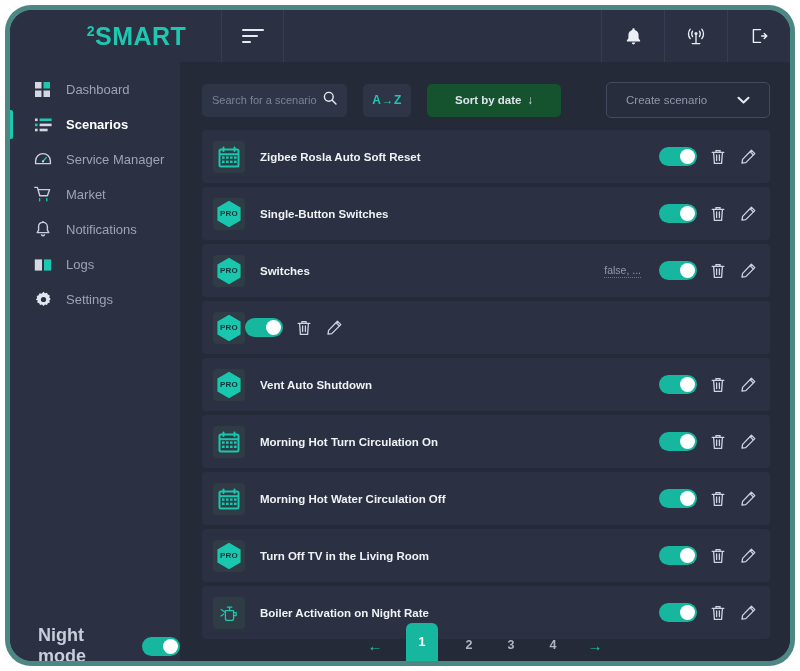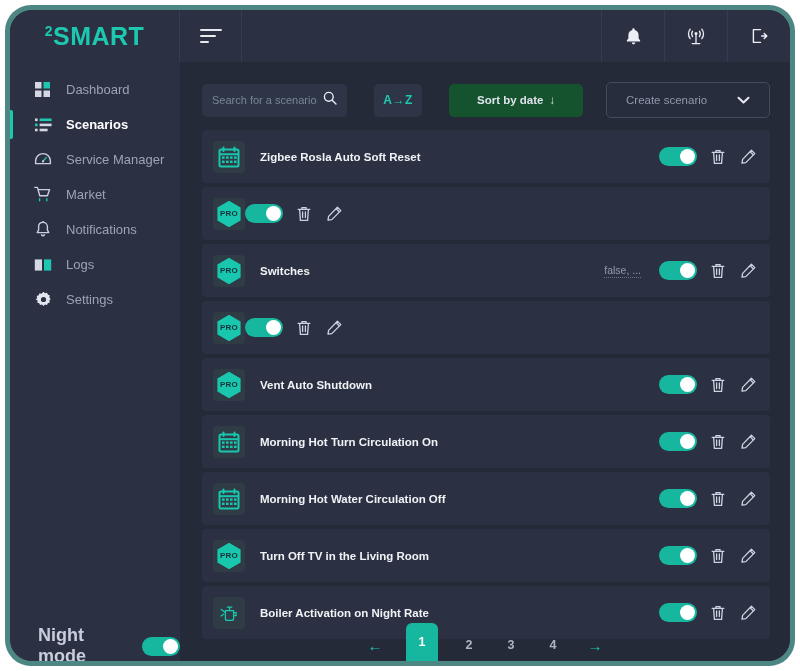--- a/index.html
+++ b/index.html
@@ -31,20 +31,21 @@
   }
 
   
   .header {
     position: absolute;
     left: 0; top: 0;
     width: 780px; height: 52px;
     background: #2b3142;
     display: flex;
     align-items: stretch;
+    padding-left: 42px;
   }
   .logo-cell {
     width: 170px;
     display: flex;
     align-items: center;
     justify-content: center;
     border-right: 1px solid #363d50;
   }
   .logo {
     color: #1ec8b0;
@@ -131,21 +132,21 @@
     width: 610px; height: 599px;
     background: #242a38;
   }
 
   .toolbar {
     position: absolute;
     left: 22px; top: 20px;
     width: 568px; height: 36px;
     display: flex;
     align-items: center;
-    gap: 27px;
+    gap: 16px;
   }
   .search-box {
     position: relative;
     width: 145px; height: 33px;
     background: #2e3547;
     border-radius: 5px;
     display: flex;
     align-items: center;
     padding: 0 10px;
   }
@@ -487,20 +488,21 @@
 
       <div class="row">
         <div class="row-ico">
           <div class="hexwrap">
             <svg width="26" height="28" viewBox="0 0 26 28">
                 <path d="M13 0.8 24.6 7.4v13.2L13 27.2 1.4 20.6V7.4z" fill="#19c7ae"></path>
               </svg>
             <span class="hextxt">PRO</span>
           </div>
         </div>
+        <span class="row-title">Single-Button Switches</span>
         <span class="toggle">
             <span class="knob"></span>
           </span>
         <span class="act">
           <svg width="14" height="16" viewBox="0 0 14 16">
               <g stroke="#cdd3e0" stroke-width="1.3" fill="none" stroke-linecap="round">
                 <path d="M1.2 3.4h11.6M5 3.4V1.6h4v1.8M2.6 3.4l.8 11h7.2l.8-11"></path>
                 <path d="M5.6 6v5.6M8.4 6v5.6"></path>
               </g>
             </svg>

